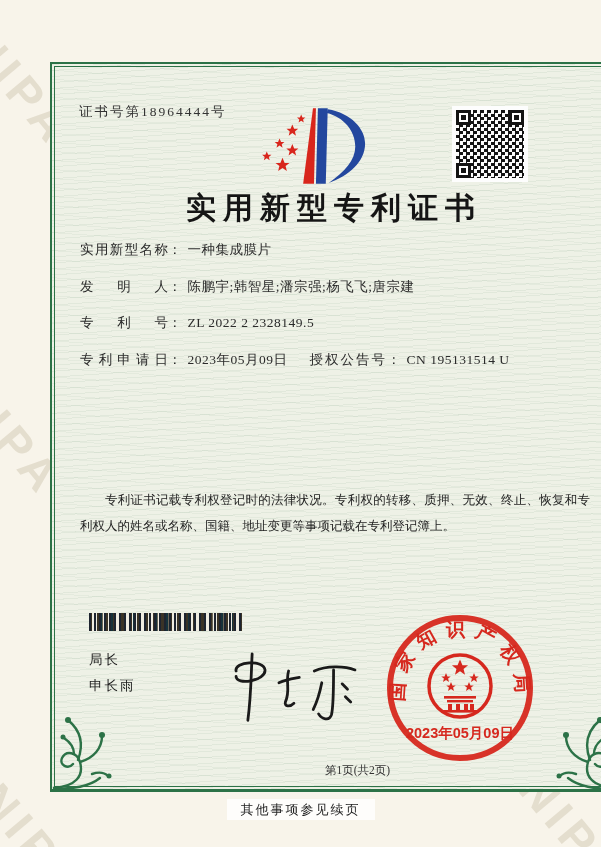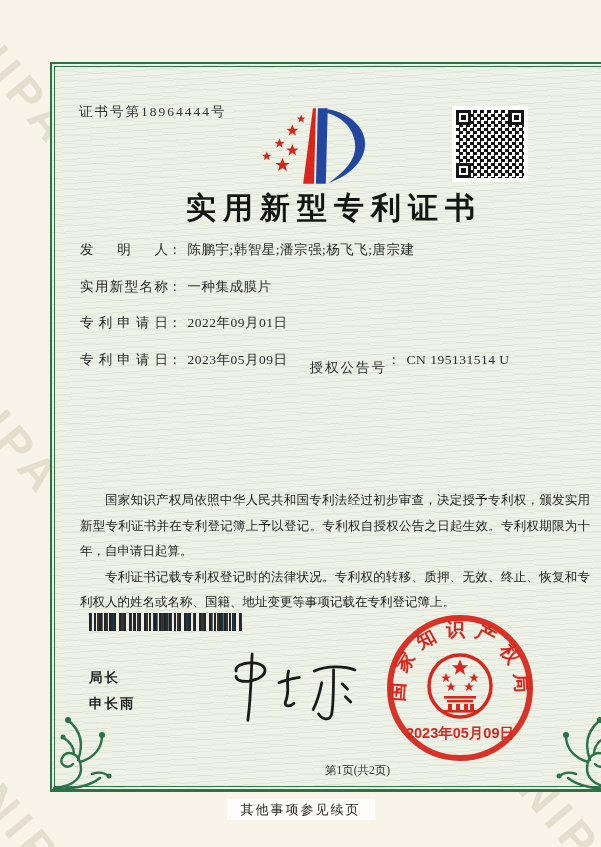--- a/index.html
+++ b/index.html
@@ -48,34 +48,34 @@
     position:absolute;left:0;right:0;top:124px;text-align:center;
     font-size:30px;font-weight:bold;letter-spacing:7px;color:#151515;
   }
   
   .fields{position:absolute;left:28px;right:24px;top:177px;font-size:13.5px;}
   .frow{height:18.5px;margin-bottom:18px;white-space:nowrap;color:#2b2b2b;}
   .lbl{display:inline-block;width:88px;text-align:justify;text-align-last:justify;vertical-align:top;}
   .colon{display:inline-block;margin-right:6px;}
   .val{letter-spacing:0.5px;}
   .grp2{margin-left:22px;}
-  .grp2 .lbl{width:auto;letter-spacing:2px;margin-top:8px;}
+  .grp2 .lbl{width:auto;letter-spacing:2px;}
   
   .paras{position:absolute;left:28px;right:26px;top:424px;font-size:12.5px;line-height:25.5px;color:#1f1f1f;text-align:justify;}
   .paras p{margin:0;text-indent:2em;}
   
   .barcode{
     position:absolute;left:37px;top:549px;width:153px;height:18px;
     background:
       repeating-linear-gradient(90deg,#1d2430 0 2px, rgba(0,0,0,0) 2px 5px),
       repeating-linear-gradient(90deg,#3a3326 0 3px, rgba(0,0,0,0) 3px 8px),
       repeating-linear-gradient(90deg,#16323a 0 2px, #6b6658 2px 3px, rgba(0,0,0,0) 3px 11px),
       #efece1;
   }
-  .signer{position:absolute;left:37px;top:601px;font-size:13.5px;line-height:26px;color:#1d1d1d;letter-spacing:2px;font-weight:bold;}
+  .signer{position:absolute;left:37px;top:583px;font-size:13.5px;line-height:26px;color:#1d1d1d;letter-spacing:2px;}
   .signature{position:absolute;left:168px;top:583px;width:150px;height:78px;}
   
   .seal{position:absolute;left:332px;top:548px;width:152px;height:152px;}
   
   .page-no{position:absolute;left:0;right:0;top:699px;text-align:center;font-size:11.5px;color:#333;padding-left:47px;}
   .flourish{position:absolute;bottom:-3px;width:72px;height:78px;color:var(--border_green,#2c7247);}
   .flourish.left{left:-2px;}
   .flourish.right{right:-2px;transform:scaleX(-1);}
   .cont-note{
     position:absolute;left:0;right:0;top:801px;text-align:center;z-index:1;font-size:13px;color:#1f1f1f;letter-spacing:2px;
@@ -117,35 +117,34 @@
   <div class="qr">
     <div class="finder f1"></div>
     <div class="finder f2"></div>
     <div class="finder f3"></div>
   </div>
 
   <div class="title">实用新型专利证书</div>
 
   <div class="fields">
     <div class="frow">
+      <span class="lbl">实用新型名称</span><span class="colon">：</span><span class="val">一种集成膜片</span>
+    </div>
+    <div class="frow">
       <span class="lbl">发明人</span><span class="colon">：</span><span class="val">陈鹏宇;韩智星;潘宗强;杨飞飞;唐宗建</span>
     </div>
     <div class="frow">
-      <span class="lbl">实用新型名称</span><span class="colon">：</span><span class="val">一种集成膜片</span>
-    </div>
-    <div class="frow">
-      <span class="lbl">专利申请日</span><span class="colon">：</span><span class="val">2022年09月01日</span>
+      <span class="lbl">专利号</span><span class="colon">：</span><span class="val">ZL 2022 2 2328149.5</span>
     </div>
     <div class="frow">
       <span class="lbl">专利申请日</span><span class="colon">：</span><span class="val">2023年05月09日</span><span class="grp2"><span class="lbl">授权公告号</span><span class="colon">：</span><span class="val">CN 195131514 U</span></span>
     </div>
   </div>
 
   <div class="paras">
-    <p>国家知识产权局依照中华人民共和国专利法经过初步审查，决定授予专利权，颁发实用新型专利证书并在专利登记簿上予以登记。专利权自授权公告之日起生效。专利权期限为十年，自申请日起算。</p>
     <p>专利证书记载专利权登记时的法律状况。专利权的转移、质押、无效、终止、恢复和专利权人的姓名或名称、国籍、地址变更等事项记载在专利登记簿上。</p>
   </div>
 
   <div class="barcode"></div>
 
   <div class="signer">
     <div>局长</div>
     <div>申长雨</div>
   </div>
 

